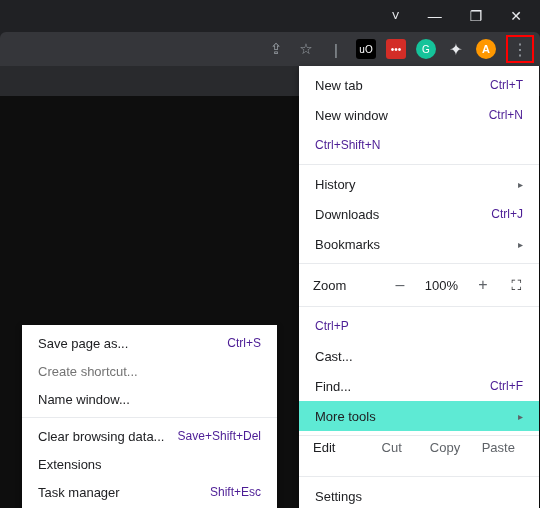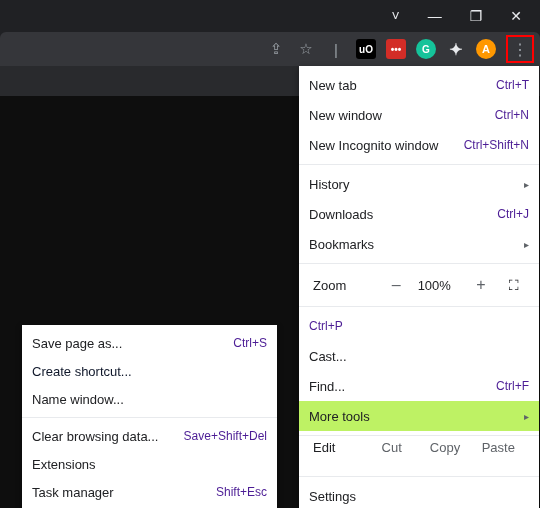--- a/index.html
+++ b/index.html
@@ -1,46 +1,46 @@
 <!DOCTYPE html>
 <html><head>
 <meta charset="utf-8">
 <style>
   html,body{margin:0;padding:0;width:540px;height:508px;background:#202124;font-family:"Segoe UI",Arial,sans-serif;font-size:13px;color:#202124;overflow:hidden}
   .window-controls{position:absolute;top:0;right:0;height:32px;display:flex;align-items:center;gap:28px;padding:0 18px;color:#e8eaed}
   .window-controls span{font-size:14px}
   .toolbar{position:absolute;top:32px;left:0;right:0;height:34px;background:#35363a;border-top-left-radius:6px;border-top-right-radius:6px;display:flex;justify-content:flex-end;align-items:center;padding-right:6px;gap:10px}
   .toolbar .t-icon{width:20px;height:20px;display:flex;align-items:center;justify-content:center;color:#9aa0a6;font-size:15px}
-  .ext{width:20px;height:20px;border-radius:3px;display:flex;align-items:center;justify-content:center;font-size:10px;font-weight:bold;color:#fff}
+  .ext{width:20px;height:20px;border-radius:3px;display:flex;align-items:center;justify-content:center;font-size:10px;font-weight:normal;color:#fff}
   .ext.uo{background:#000}
   .ext.lp{background:#d32d27}
   .ext.gr{background:#15c39a;border-radius:50%}
   .ext.pz{color:#e8eaed;font-size:16px}
   .avatar{width:20px;height:20px;border-radius:50%;background:#ff9800;color:#fff;display:flex;align-items:center;justify-content:center;font-size:11px;font-weight:bold}
   .dots-btn{width:28px;height:28px;display:flex;align-items:center;justify-content:center;color:#9aa0a6;font-size:16px;border:2px solid #ff0000;box-sizing:border-box}
   .dark-bar{position:absolute;top:66px;left:0;right:241px;height:30px;background:#292a2d}
   .content{position:absolute;top:96px;left:0;right:0;bottom:0;background:#0e0e0e}
   .main-menu{position:absolute;top:66px;right:1px;width:240px;background:#fff;box-shadow:0 2px 6px rgba(0,0,0,0.4);padding:4px 0}
-  .menu-row{display:flex;align-items:center;justify-content:space-between;height:30px;padding:0 10px;color:#202124}
+  .menu-row{display:flex;align-items:center;justify-content:space-between;height:30px;padding:0 16px;color:#202124}
   .menu-row .lab{flex:1}
   .menu-row .sc{color:#4c1d95;font-size:12px}
   .menu-row .arr{color:#5f6368;font-size:10px;margin-left:6px}
   .menu-sep{height:1px;background:#e8eaed;margin:4px 0}
-  .menu-row.hl{background:#bef264}
-  .zoom-row{display:flex;align-items:center;height:34px;padding:0 14px;gap:8px}
+  .menu-row.hl{background:#5eead4}
+  .zoom-row{display:flex;align-items:center;height:34px;padding:0 14px;gap:15px}
   .zoom-row .zl{flex:0 0 62px}
   .zoom-row .zbtn{width:28px;text-align:center;color:#5f6368;font-size:16px}
   .zoom-row .zv{width:44px;text-align:left}
   .zoom-row .fs{width:24px;text-align:center;font-size:14px;margin-left:auto}
   .edit-row{display:flex;align-items:flex-start;height:32px;padding:0 14px}
   .edit-row .el{flex:0 0 52px}
   .edit-row .eb{flex:1;text-align:center;color:#5f6368}
   .sub-menu{position:absolute;top:325px;left:22px;width:255px;background:#fff;box-shadow:0 2px 6px rgba(0,0,0,0.4);padding:4px 0}
   .sub-menu .menu-row{height:28px}
-  .disabled{color:#0f172a}
+  .disabled{color:#737373}
 </style>
 </head>
 <body>
 
 <div class="window-controls">
   <span>˅</span>
   <span>—</span>
   <span>❐</span>
   <span>✕</span>
 </div>
@@ -63,21 +63,20 @@
 <div class="main-menu">
   <div class="menu-row">
       <span class="lab">New tab</span>
       <span class="sc">Ctrl+T</span>
     </div>
   <div class="menu-row">
       <span class="lab">New window</span>
       <span class="sc">Ctrl+N</span>
     </div>
   <div class="menu-row">
-      <span class="lab">New Incognito window</span>
       <span class="sc">Ctrl+Shift+N</span>
     </div>
   <div class="menu-sep"></div>
   <div class="menu-row">
       <span class="lab">History</span>
       <span class="arr">▸</span>
     </div>
   <div class="menu-row">
       <span class="lab">Downloads</span>
       <span class="sc">Ctrl+J</span>

